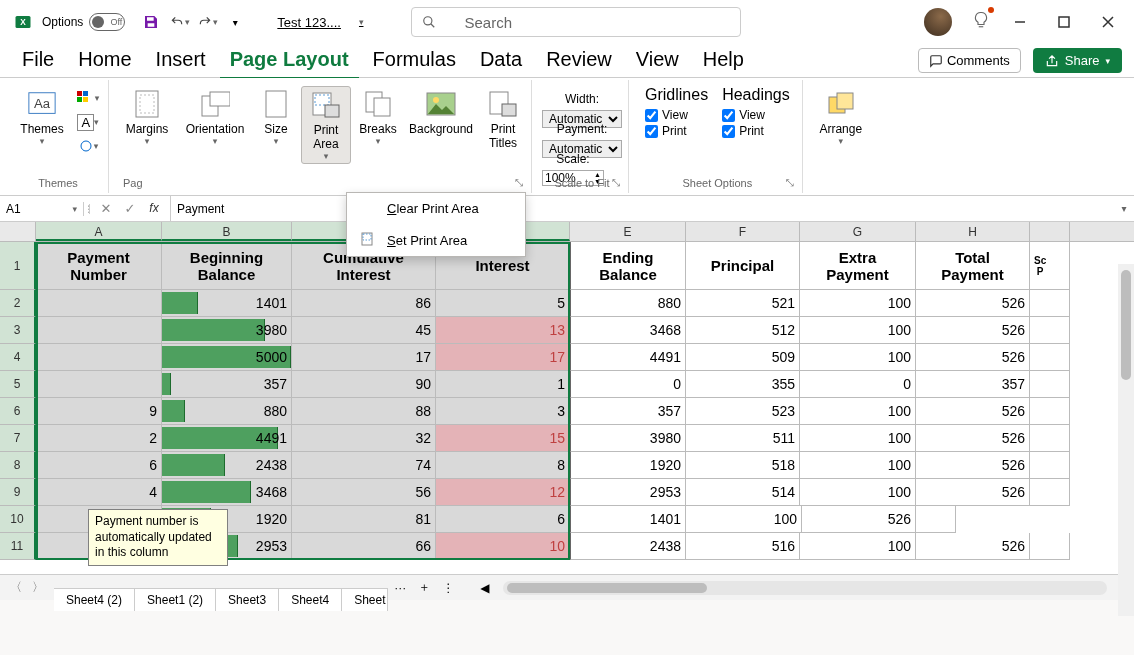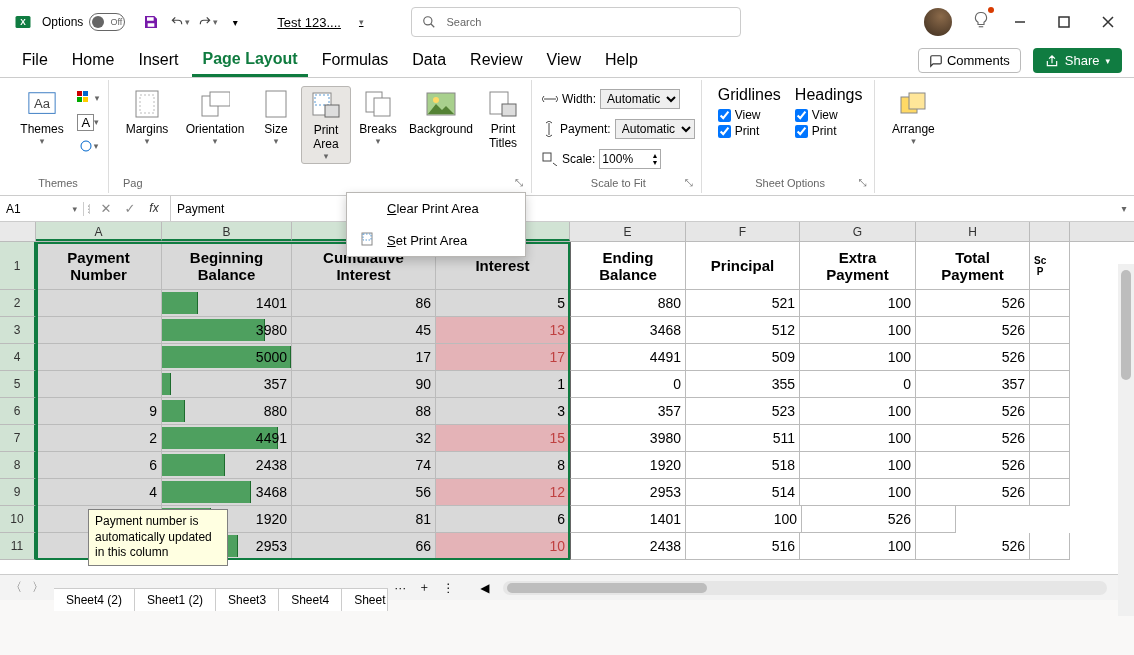--- a/index.html
+++ b/index.html
@@ -8,49 +8,49 @@
 
 .title-bar { display: flex; align-items: center; height: 44px; padding: 0 4px; background: #fff; }
 .app-icon { width: 22px; height: 22px; margin: 0 8px; display: flex; align-items: center; justify-content: center; }
 .autosave { display: flex; align-items: center; gap: 6px; font-size: 12px; margin-right: 12px; }
 .toggle { width: 36px; height: 18px; border: 1px solid #666; border-radius: 9px; background: #fff; position: relative; display: flex; align-items: center; font-size: 9px; }
 .toggle::before { content: ""; width: 12px; height: 12px; background: #666; border-radius: 50%; position: absolute; left: 2px; }
 .toggle span { position: absolute; right: 2px; color: #666; font-size: 9px; }
 .qat-btn { width: 28px; height: 28px; display: flex; align-items: center; justify-content: center; cursor: pointer; border-radius: 3px; }
 .save-icon svg { fill: #7719aa; }
 .file-name { margin-left: 20px; font-size: 13px; padding: 4px 8px; display: flex; align-items: center; gap: 18px; text-decoration: underline; }
-.search-box { margin-left: 40px; width: 330px; height: 30px; border: 1px solid #ccc; border-radius: 4px; display: flex; align-items: center; padding: 0 10px; gap: 10px; color: #666; font-size: 11px; }
+.search-box { margin-left: 40px; width: 330px; height: 30px; border: 1px solid #ccc; border-radius: 4px; display: flex; align-items: center; padding: 0 10px; gap: 28px; color: #666; font-size: 15px; }
 .title-spacer { flex: 1; }
 .avatar { width: 28px; height: 28px; border-radius: 50%; background: radial-gradient(circle at 60% 30%, #8b6a4a, #3d2d1f); margin: 0 12px; }
 .bulb-wrap { position: relative; padding: 4px 8px; }
 .red-dot { position: absolute; top: 0; right: 4px; width: 6px; height: 6px; background: #d83b01; border-radius: 50%; }
 .win-btn { width: 44px; height: 30px; display: flex; align-items: center; justify-content: center; cursor: pointer; }
 
 
 .tabs { display: flex; align-items: center; height: 34px; padding: 0 12px; background: #fff; border-bottom: 1px solid #ccc; gap: 4px; }
-.tab { padding: 6px 10px; font-size: 16px; cursor: pointer; border-bottom: 2px solid transparent; }
+.tab { padding: 6px 10px; font-size: 20px; cursor: pointer; border-bottom: 2px solid transparent; }
 .tab.active { border-bottom: 3px solid #0f7b3f; font-weight: 600; color: #0f7b3f; }
 .tab-spacer { flex: 1; }
 .comments-btn { border: 1px solid #bbb; border-radius: 4px; padding: 4px 10px; font-size: 13px; display: flex; align-items: center; gap: 4px; cursor: pointer; }
 .share-btn { background: #107c41; color: #fff; border-radius: 4px; padding: 5px 12px; font-size: 13px; display: flex; align-items: center; gap: 6px; cursor: pointer; margin-left: 8px; }
 
 
 .ribbon { display: flex; height: 118px; background: #fff; border-bottom: 1px solid #ccc; padding: 2px 8px; gap: 4px; position: relative; }
 .group { display: flex; flex-direction: column; align-items: center; border-right: 1px solid #ddd; padding: 2px 6px; position: relative; }
 .group-content { flex: 1; display: flex; align-items: flex-start; gap: 4px; padding-top: 4px; }
 .group-label { font-size: 11px; color: #666; padding: 2px 0; }
 .big-btn { display: flex; flex-direction: column; align-items: center; width: 56px; padding: 2px 2px; cursor: pointer; border-radius: 3px; font-size: 12px; text-align: center; }
 .big-btn.active { background: #e8e6e3; border: 1px solid #b9b7b4; }
 .big-btn .icon-lg { width: 32px; height: 32px; margin-bottom: 2px; display: flex; align-items: center; justify-content: center; }
 .chev-d { font-size: 9px; color: #666; }
 .mini-btns { display: flex; flex-direction: column; gap: 0; }
 .mini-btn { width: 28px; height: 24px; display: flex; align-items: center; justify-content: center; cursor: pointer; }
 .launcher { position: absolute; bottom: 2px; right: 2px; width: 14px; height: 14px; font-size: 10px; color: #666; cursor: pointer; }
 
-.scale-group .row { display: flex; align-items: center; gap: 4px; font-size: 12px; padding: 2px 0; height: 26px; }
+.scale-group .row { display: flex; align-items: center; gap: 4px; font-size: 12px; padding: 2px 0; height: 26px; flex-direction: column; }
 .scale-group select, .scale-group .spinner { border: 1px solid #aaa; font-size: 12px; height: 20px; padding: 0 2px; }
 .scale-group select { width: 80px; }
 .spinner { width: 62px; display: flex; align-items: center; justify-content: space-between; }
 .spinner .arrows { display: flex; flex-direction: column; font-size: 7px; line-height: 7px; }
 
 .check-col { display: flex; flex-direction: column; gap: 2px; font-size: 12px; }
 .check-col .hdr { font-size: 16px; padding-bottom: 2px; }
 .check-col label { display: flex; align-items: center; gap: 4px; }
 
 

